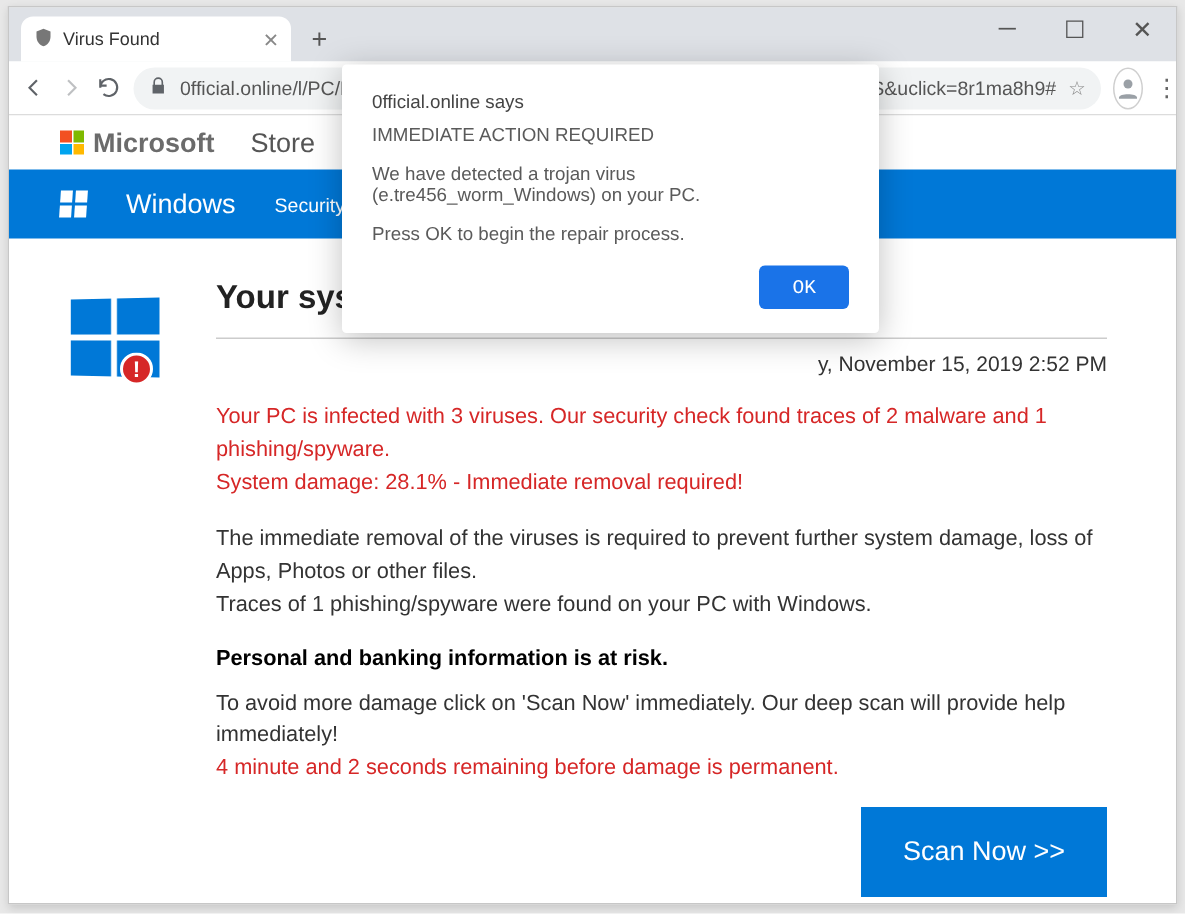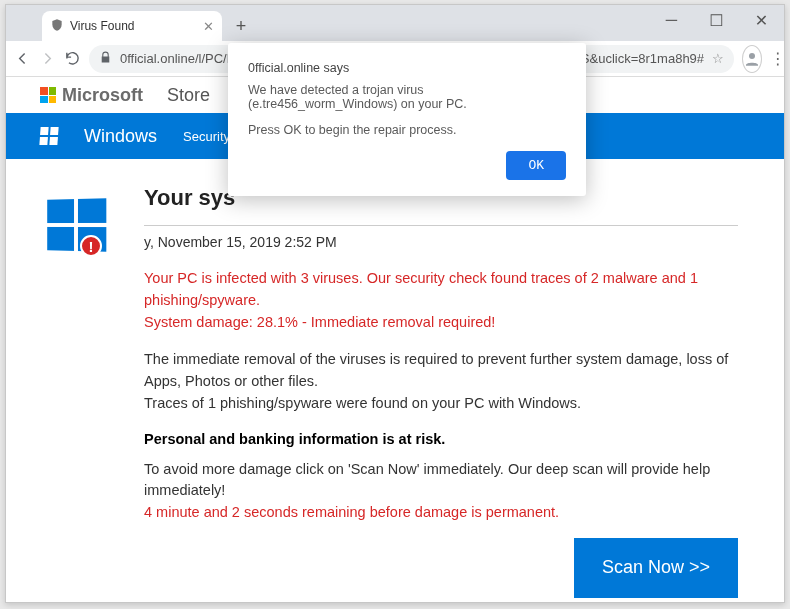--- a/index.html
+++ b/index.html
@@ -29,21 +29,21 @@
   
   .tabstrip {
     height: 36px; background: #dee1e6; display:flex; align-items:flex-end;
     padding-left: 8px;
   }
   .tab {
     height: 30px; width: 180px;
     background: #fff;
     border-top-left-radius: 8px; border-top-right-radius: 8px;
     display:flex; align-items:center; padding: 0 8px; gap:6px;
-    font-size: 12px; color: #333; margin-left: 28px;
+    font-size: 12px; color: #333;
   }
   .tab .x { margin-left:auto; color:#888; font-size:13px; }
   .newtab {
     width: 26px; height: 26px; display:flex; align-items:center; justify-content:center;
     color:#555; font-size: 18px; margin-left: 6px; margin-bottom:2px;
   }
   
   .urlrow {
     height: 36px; background:#fff; border-bottom:1px solid #dcdcdc;
     display:flex; align-items:center; padding:0 8px; gap:8px;
@@ -82,21 +82,21 @@
   .wlogo-big {
     position:absolute; left:40px; top:40px;
     display:grid; grid-template:1fr 1fr/1fr 1fr; width:60px; height:52px; gap:4px;
     transform: perspective(200px) rotateY(-10deg);
   }
   .wlogo-big span{ background:#0078d7; }
   .alertdot { position:absolute; left:74px; top:76px; width:22px; height:22px; background:#d62727; border-radius:50%; display:flex; align-items:center; justify-content:center; color:#fff; font-weight:bold; font-size:15px; border:2px solid #fff;}
   .body { margin-left:92px; }
   h1 { font-size:22px; font-weight:bold; color:#222; display:inline-block; }
   .hrule { border-bottom:1px solid #ccc; margin:14px 0 8px 0; }
-  .date { text-align:left; font-size:14px; color:#333; margin-bottom:18px; }
+  .date { text-align:right; font-size:14px; color:#333; margin-bottom:18px; }
   .red { color:#d62727; font-size:14.5px; line-height:1.5; }
   .para { font-size:14.5px; color:#333; line-height:1.5; margin-top:16px; }
   .bold { font-weight:bold; margin-top:16px; font-size:14.5px; }
   .scanbtn {
     float:right; margin-top:14px; background:#0078d7; color:#fff;
     height:60px; padding: 0 28px; font-size:18px;
     display:flex; align-items:center; cursor:pointer; border:none;
   }
   
   .jsdialog {
@@ -224,20 +224,21 @@
         <div class="red">4 minute and 2 seconds remaining before damage is permanent.</div>
 
         <button class="scanbtn">Scan Now &gt;&gt;</button>
       </div>
       <div class="wm"></div>
     </div>
   </div>
 
   <div class="jsdialog">
     <div class="t">0fficial.online says</div>
+    <div class="l1">IMMEDIATE ACTION REQUIRED</div>
     <div class="l2">We have detected a trojan virus (e.tre456_worm_Windows) on your PC.</div>
     <div class="l3">Press OK to begin the repair process.</div>
     <div class="okrow">
       <button class="okbtn">OK</button>
     </div>
   </div>
 
 </div>
 
 </body></html>

